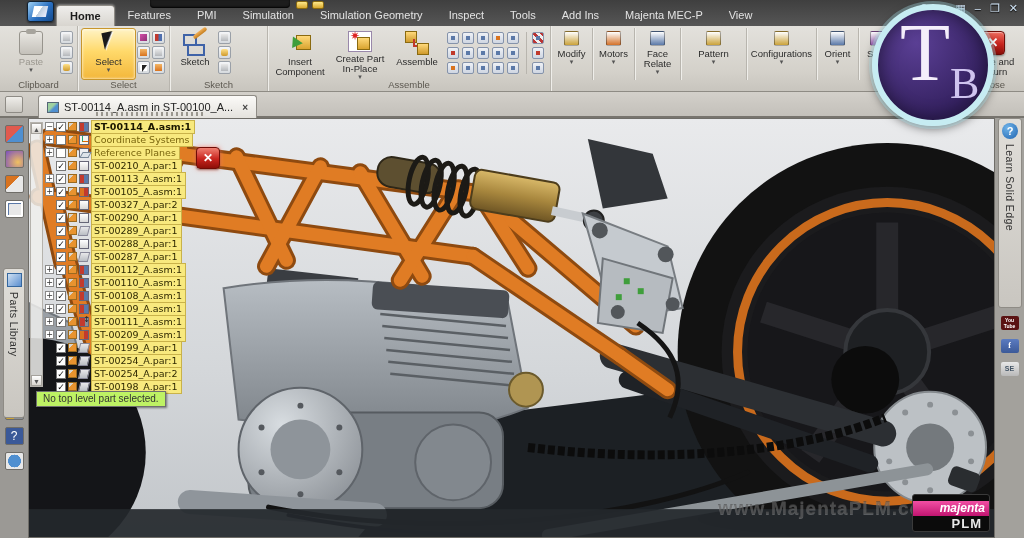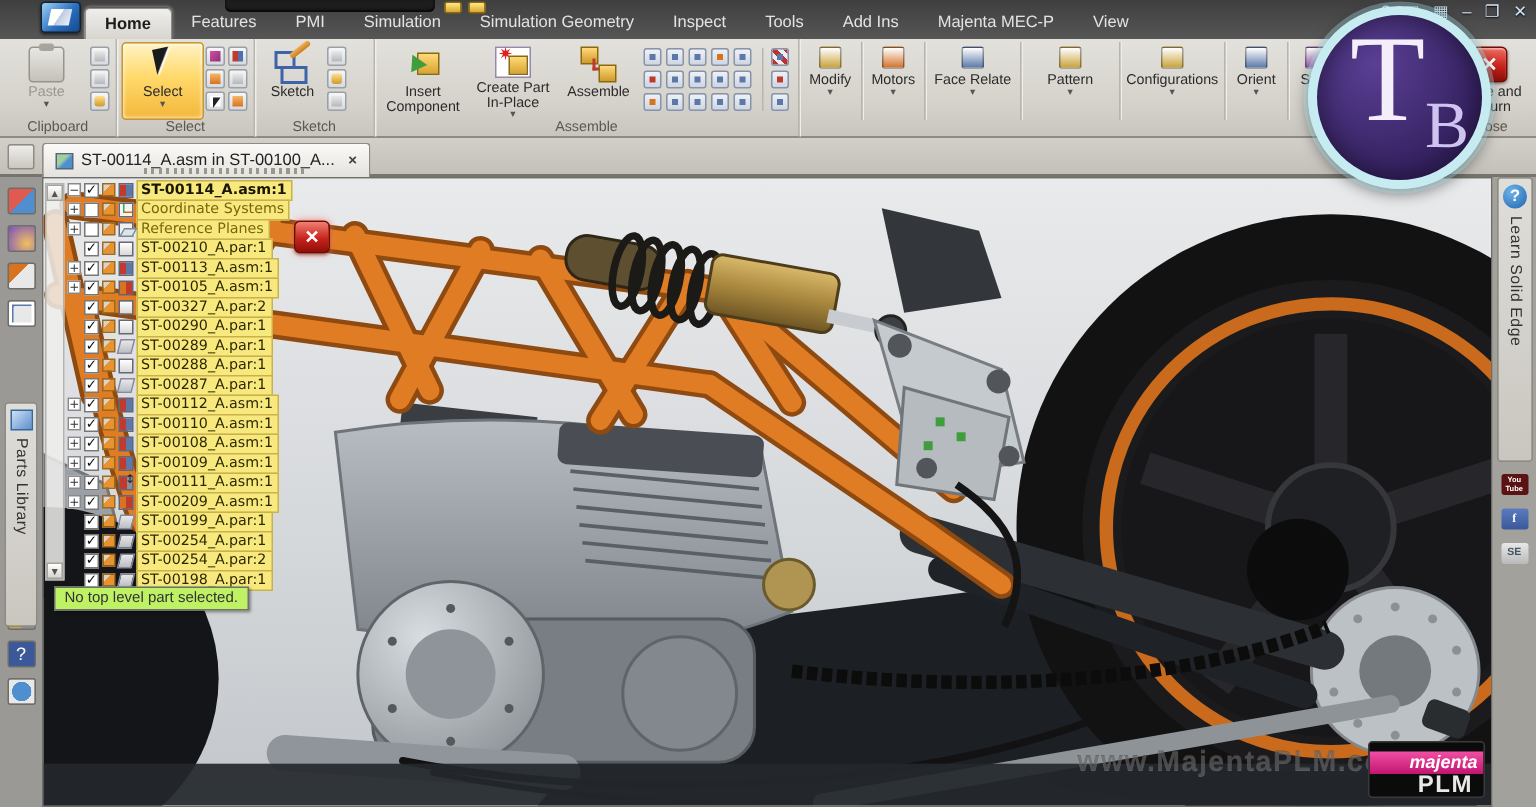--- a/index.html
+++ b/index.html
@@ -104,21 +104,21 @@
   .ic-switch::before { left:2px; top:3px; } .ic-switch::after { left:7px; top:9px; }
   .ic-closered { background:linear-gradient(#ef6e5f,#c8241e 55%,#8e0f08); border:1px solid #6f0c06;
                border-radius:4px; color:#fff; font-weight:bold; font-size:13px; line-height:22px;
                text-align:center; box-shadow:0 1px 2px rgba(0,0,0,.4), inset 0 1px 1px rgba(255,255,255,.5); }
 
   
   .docbar { position:absolute; left:0; top:92px; width:1024px; height:26px;
             background:linear-gradient(#d3d0ca,#c3c0ba); border-bottom:2px solid #77746e; }
   .docbar .lefticon { position:absolute; left:5px; top:4px; width:18px; height:17px; border:1px solid #8e8b85;
             border-radius:2px; background:linear-gradient(#efeeea,#cac7c1); }
-  .doctab { position:absolute; left:28px; top:3px; height:23px; display:flex; align-items:center; gap:5px;
+  .doctab { position:absolute; left:38px; top:3px; height:23px; display:flex; align-items:center; gap:5px;
             background:linear-gradient(#fbfaf8,#e4e2dd); border:1px solid #8e8b85; border-bottom:none;
             border-radius:3px 3px 0 0; padding:0 8px; font-size:11px; color:#222; }
   .doctab .dicon { width:12px; height:11px; background:linear-gradient(135deg,#9fd1a0 40%,#4f8fd0 60%);
             border:1px solid #567; }
   .doctab .dclose { font-size:10px; color:#444; font-weight:bold; margin-left:4px; }
   .gripdots { position:absolute; left:96px; top:20px; width:110px; height:4px;
             background:repeating-linear-gradient(90deg,#9a978f 0 2px, transparent 2px 5px); }
 
   
   .railL { position:absolute; left:0; top:118px; width:28px; bottom:0; background:#9b9995; }
@@ -186,21 +186,21 @@
             line-height:20px; box-shadow:0 0 5px rgba(255,120,100,.8),0 1px 2px rgba(0,0,0,.5); }
 
   
   .watermark { position:absolute; left:718px; top:497px; z-index:20; font-size:19px; font-weight:bold;
                color:rgba(70,70,70,.55); letter-spacing:1px; text-shadow:0 1px 0 rgba(255,255,255,.25); }
   .mlogo { position:absolute; left:912px; top:494px; width:78px; height:38px; z-index:21;
            background:#0b0b0b; border:1px solid #3a3a3a; border-radius:3px; overflow:hidden; }
   .mlogo .bar { margin-top:6px; height:15px; background:linear-gradient(#f14fa4,#c11570);
            color:#fff; font-size:12px; font-weight:bold; font-style:italic; text-align:right;
            padding-right:4px; line-height:15px; }
-  .mlogo .plm { color:#e8e8e8; font-size:16px; font-weight:bold; text-align:right; padding-right:7px;
+  .mlogo .plm { color:#e8e8e8; font-size:13px; font-weight:bold; text-align:right; padding-right:7px;
            line-height:15px; letter-spacing:1px; }
   .badge { position:absolute; left:872px; top:4px; width:122px; height:122px; border-radius:50%; z-index:60;
            background:radial-gradient(circle at 35% 30%, #5a3f94, #33205e 72%);
            border:6px solid #c6ecf2;
            box-shadow:0 0 0 3px rgba(170,225,235,.35), 0 3px 10px rgba(0,0,0,.5), inset 0 0 18px rgba(0,0,0,.45); }
   .badge .bt { position:absolute; left:22px; top:2px; font-family:"Liberation Serif",serif;
            font-size:82px; color:#f4eefb; line-height:1; }
   .badge .bb { position:absolute; left:72px; top:52px; font-family:"Liberation Serif",serif;
            font-size:44px; color:#cfc4ef; line-height:1; }
 </style>
@@ -359,21 +359,21 @@
         <div class="tallbtn" style="width: 42px;">
           <div class="ticn" style="background: linear-gradient(rgb(255, 255, 255), rgb(202, 162, 58));"></div>
           <span>Modify</span>
           <span class="caret">▾</span>
         </div>
         <div class="tallbtn" style="width: 42px;">
           <div class="ticn" style="background: linear-gradient(rgb(255, 255, 255), rgb(212, 114, 42));"></div>
           <span>Motors</span>
           <span class="caret">▾</span>
         </div>
-        <div class="tallbtn" style="width: 64px;">
+        <div class="tallbtn" style="width: 46px;">
           <div class="ticn" style="background: linear-gradient(rgb(255, 255, 255), rgb(91, 121, 168));"></div>
           <span>Face Relate</span>
           <span class="caret">▾</span>
         </div>
         <div class="tallbtn" style="width: 66px;">
           <div class="ticn" style="background: linear-gradient(rgb(255, 255, 255), rgb(202, 162, 58));"></div>
           <span>Pattern</span>
           <span class="caret">▾</span>
         </div>
         <div class="tallbtn" style="width: 70px;">

